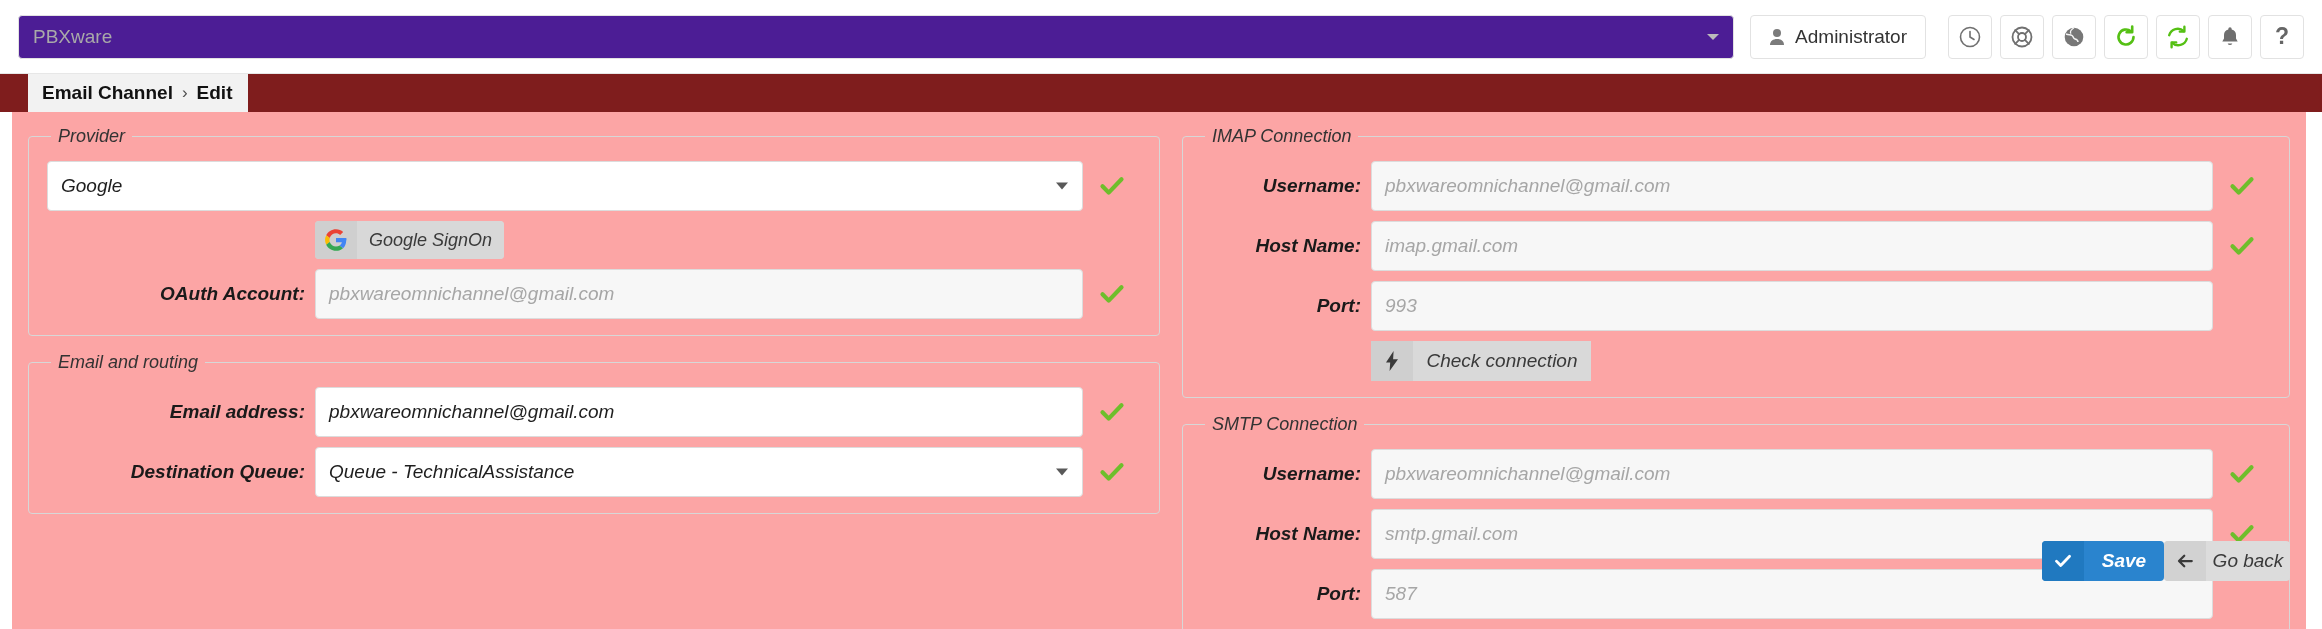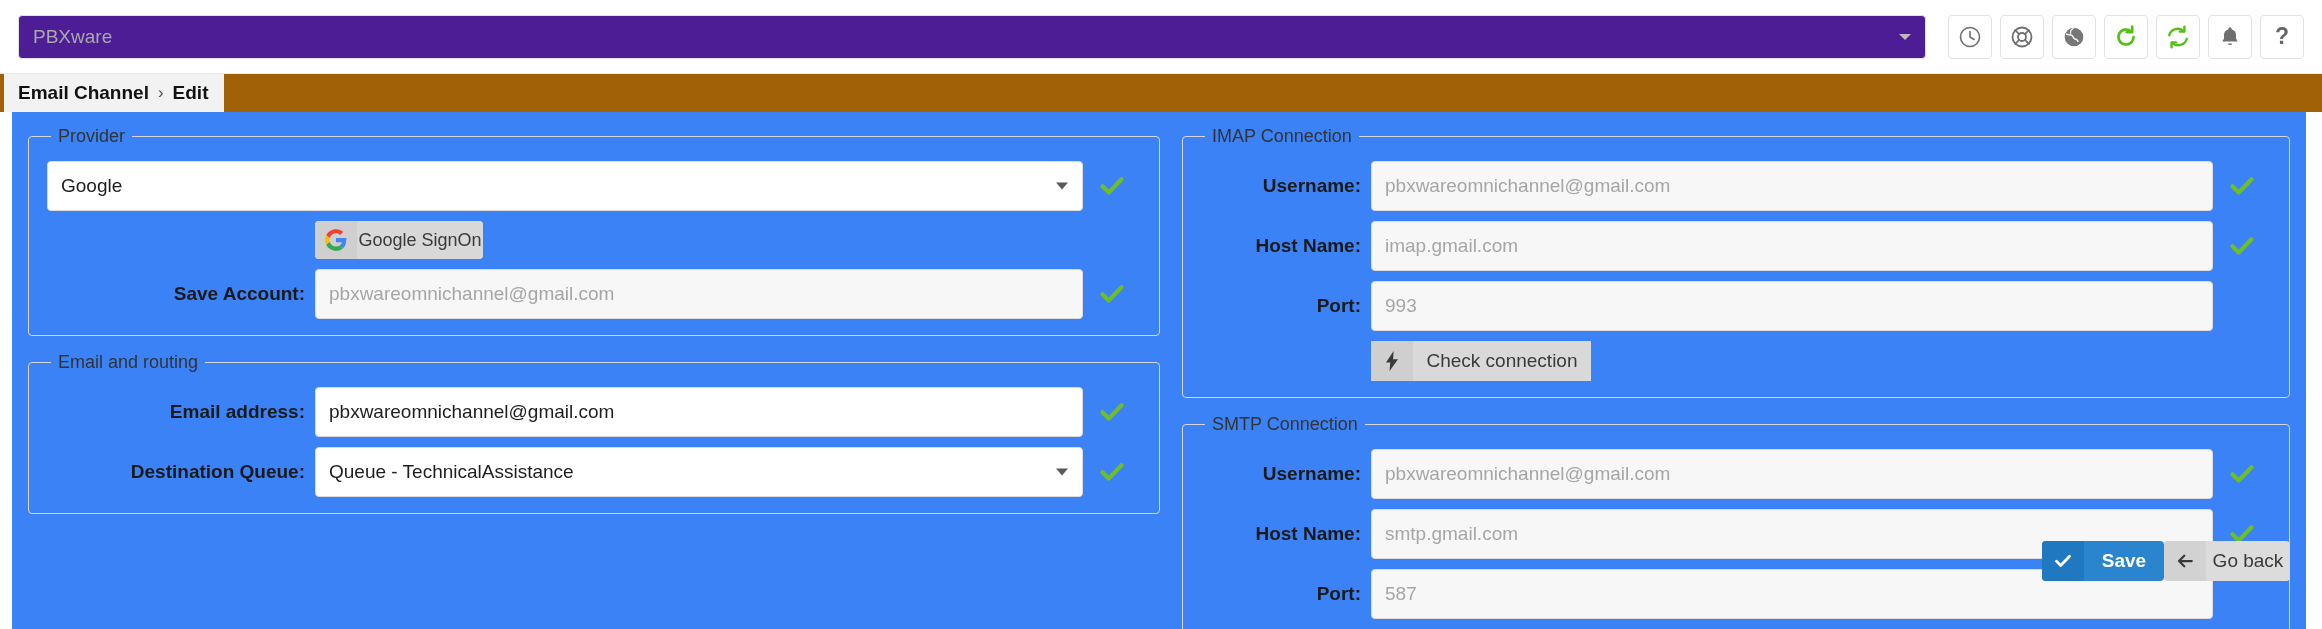--- a/index.html
+++ b/index.html
@@ -77,47 +77,48 @@
     align-items: center;
     justify-content: center;
     cursor: pointer;
   }
   .icon-btn svg { display: block; }
   .qmark { font-size: 23px; color: #666; font-weight: bold; line-height: 1; }
 
   
   .tabstrip {
     height: 38px;
-    background: #a16207;
+    background: #7f1d1d;
     display: flex;
     align-items: stretch;
-    padding-left: 4px;
+    padding-left: 28px;
   }
   .bc-tab {
     background: #f2f2f2;
     display: flex;
     align-items: center;
     gap: 9px;
     padding: 0 16px 0 14px;
     font-size: 19px;
     font-weight: bold;
     color: #111;
     cursor: pointer;
   }
   .bc-sep { color: #4d4d4d; font-weight: normal; font-size: 17px; }
 
   
   .content {
     position: relative;
     margin: 0 16px 0 12px;
     height: 517px;
-    background: #3b82f6;
+    background: #fca5a5;
     padding: 14px 16px 0 16px;
     display: flex;
     gap: 22px;
+    font-style: italic;
   }
   .col-left  { width: 1132px; flex: 0 0 1132px; }
   .col-right { flex: 1 1 auto; }
 
   fieldset {
     border: 1px solid #d7d7d7;
     border-radius: 4px;
     padding: 4px 18px 16px 18px;
     margin-bottom: 16px;
   }
@@ -185,21 +186,21 @@
 
   
   .gsign {
     display: inline-flex;
     align-items: stretch;
     border-radius: 4px;
     overflow: hidden;
     background: #d8d8d8;
     cursor: pointer;
     height: 38px;
-    width: 168px;
+    width: 189px;
   }
   .gsign .g-ico {
     width: 42px;
     display: flex;
     align-items: center;
     justify-content: center;
     background: #cfcfcf;
   }
   .gsign .g-lbl {
     flex: 1 1 auto;
@@ -265,20 +266,29 @@
 </head>
 <body>
 
 <div class="topbar">
 
   <div class="global-search">
     <span class="gs-text">PBXware</span>
     <span class="gs-caret"></span>
   </div>
 
+  <div class="admin-btn">
+    <span class="user-ico">
+      <svg width="16" height="17" viewBox="0 0 16 17">
+        <circle cx="8" cy="5" r="4" fill="#7b7b7b"></circle>
+        <path d="M1 17c0-4 3.2-6 7-6s7 2 7 6z" fill="#7b7b7b"></path>
+      </svg>
+    </span>
+    <span>Administrator</span>
+  </div>
 
   <div class="icon-group">
 
     <div class="icon-btn">
       <span>
         <svg width="24" height="24" viewBox="0 0 24 24">
           <circle cx="12" cy="12" r="9.5" fill="none" stroke="#707070" stroke-width="1.6"></circle>
           <path d="M12 6.5V12l4 2.5" fill="none" stroke="#707070" stroke-width="1.6" stroke-linecap="round"></path>
         </svg>
       </span>
@@ -381,21 +391,21 @@
                 <path fill="#4285F4" d="M46.9 24.5c0-1.6-.1-3.2-.4-4.7H24v9.2h12.9a11 11 0 0 1-4.8 7.1l7.4 5.8c4.3-4 6.8-9.9 6.8-17.4z"></path>
               </svg>
             </span>
             <span class="g-lbl">Google SignOn</span>
           </div>
         </div>
         <div class="ok-spacer"></div>
       </div>
 
       <div class="frow">
-        <div class="flabel">Save Account:</div>
+        <div class="flabel">OAuth Account:</div>
         <div class="fctl">
           <div class="fld disabled">
             <span>pbxwareomnichannel@gmail.com</span>
           </div>
         </div>
         <div class="ok-mark">
           <svg width="26" height="26" viewBox="0 0 26 26">
             <path d="M3.5 13.2l6.2 6.4L22.5 6.2" fill="none" stroke="#6ebe2b" stroke-width="4.2" stroke-linecap="round" stroke-linejoin="round"></path>
           </svg>
         </div>

